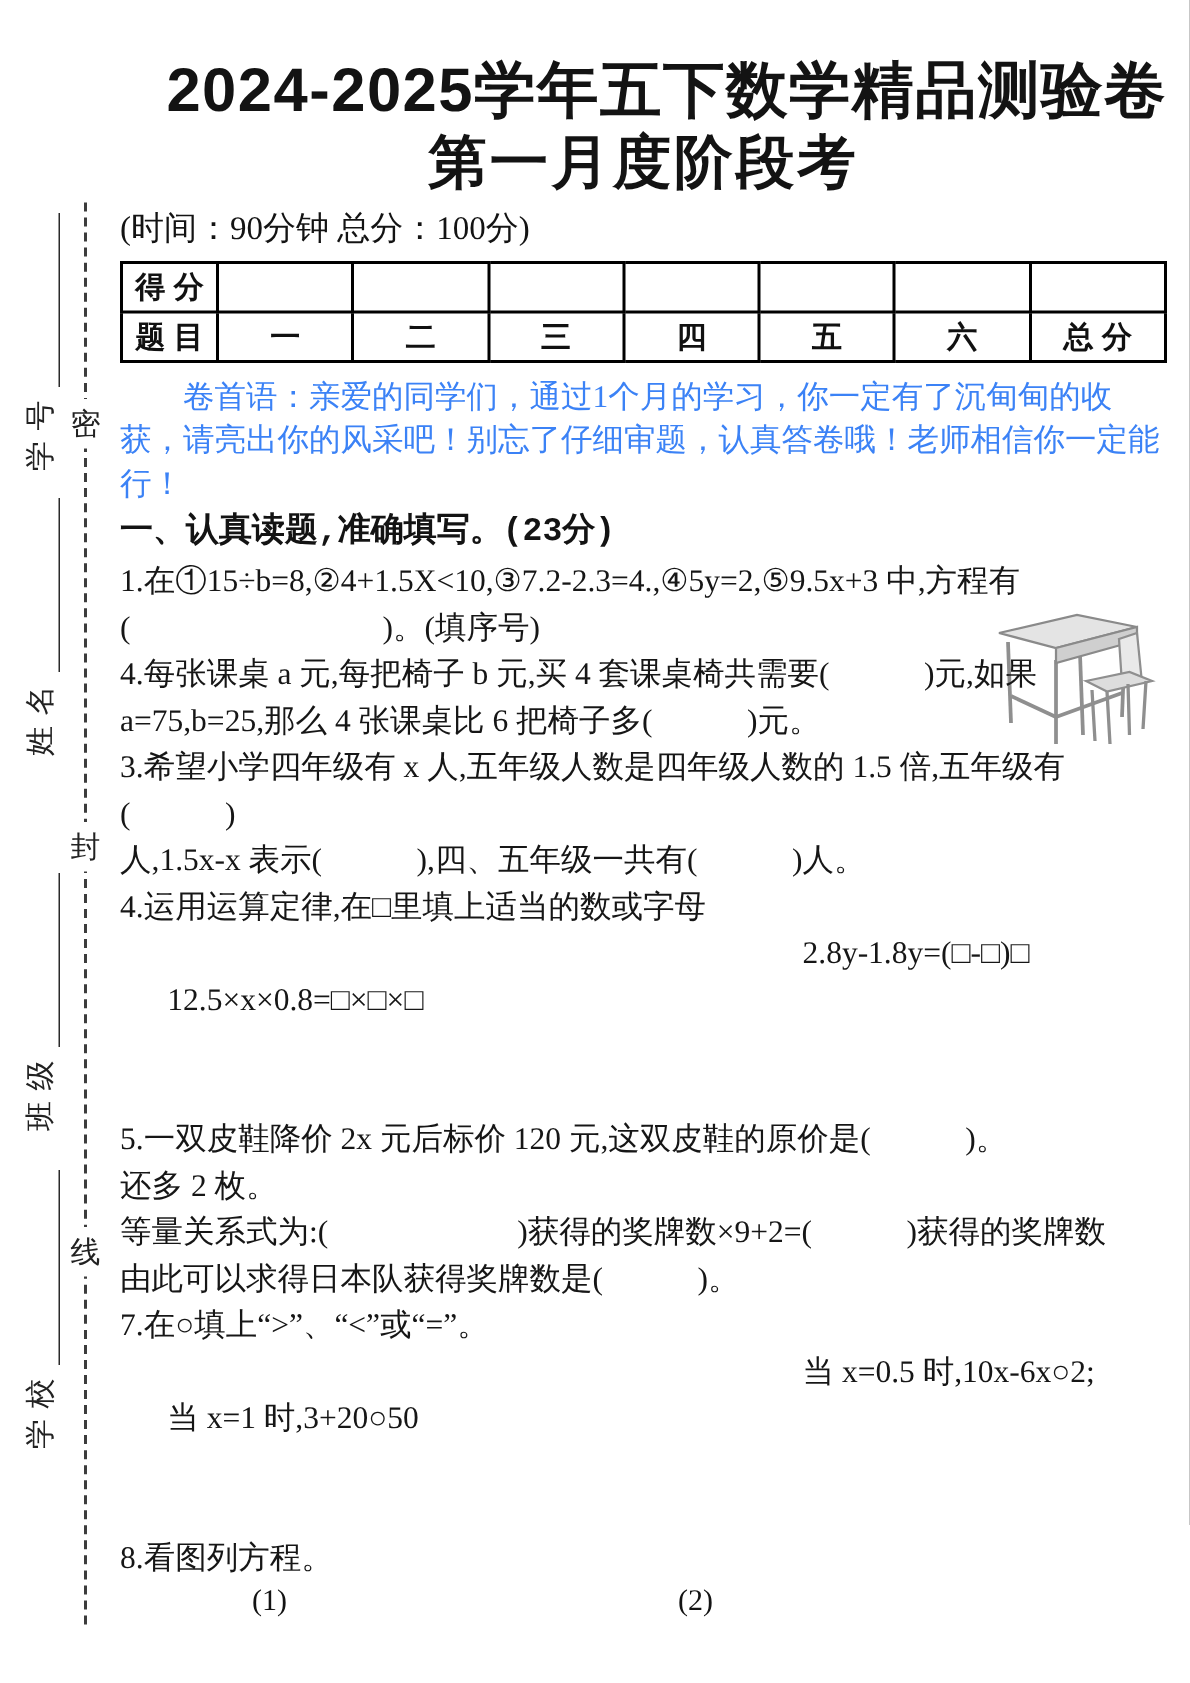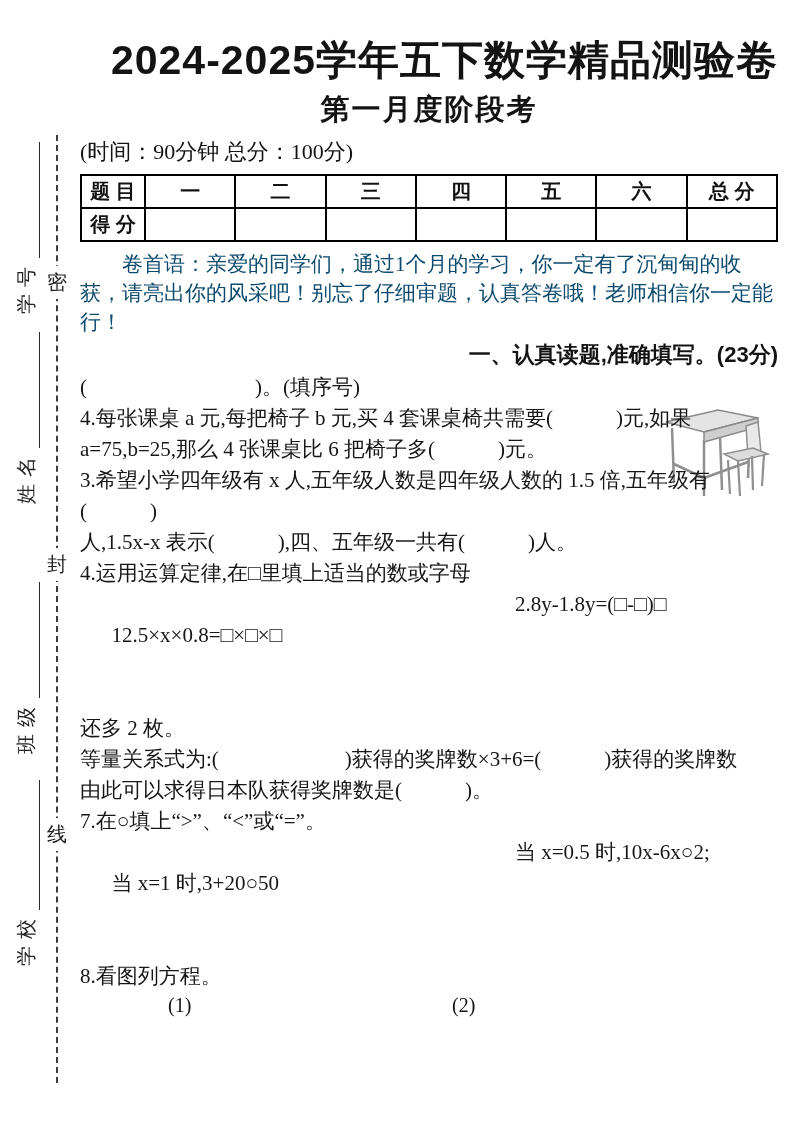--- a/index.html
+++ b/index.html
@@ -31,39 +31,39 @@
     flex:1;height:26px;border-bottom:1.6px solid #2a2a2a;margin-left:2px;
   }
   
   .content{position:absolute;left:80px;top:36px;width:698px;}
   .title1{
     font-family:"Liberation Sans","DejaVu Sans",sans-serif;font-weight:700;
     font-size:41px;line-height:48px;text-align:right;margin:0;letter-spacing:1px;
   }
   .title2{
     font-family:Liberation Serif, serif;font-weight:700;
-    font-size:29px;line-height:50px;text-align:center;margin:0;letter-spacing:2px;
+    font-size:39px;line-height:50px;text-align:center;margin:0;letter-spacing:2px;
   }
   .meta{font-size:22px;line-height:32px;text-align:left;margin:2px 0 6px;}
   table.score{width:100%;border-collapse:collapse;table-layout:fixed;}
   table.score td{
     border:2px solid #000;height:29px;text-align:center;font-size:20px;
     font-family:"Liberation Sans","DejaVu Sans",sans-serif;font-weight:700;color:#111;
   }
   .preamble{
-    font-size:21px;line-height:29px;text-indent:2em;margin:8px 0 3px;color:#0c4a6e;
+    font-size:21px;line-height:29px;text-indent:2em;margin:8px 0 3px;color:#3b82f6;
   }
   .sec-head{
-    font-family:Liberation Sans, sans-serif;font-weight:700;
-    font-size:22px;line-height:30px;margin:1px 0 2px;text-align:right;
+    font-family:Liberation Mono, monospace;font-weight:700;
+    font-size:22px;line-height:30px;margin:1px 0 2px;
   }
   .line{
     position:relative;font-size:21px;line-height:31px;white-space:pre-wrap;color:#161616;
   }
-  .line .rcol{position:absolute;left:435px;top:0;white-space:pre;}
+  .line .rcol{position:absolute;left:455px;top:0;white-space:pre;}
   
   .diagrams{position:relative;height:168px;margin-top:2px;}
   .dg-index{position:absolute;font-size:20px;}
   
   .desk{position:absolute;left:658px;top:394px;}
 </style>
 </head>
 <body>
 
 <div class="page">
@@ -130,58 +130,60 @@
           <col>
           <col>
           <col>
           <col>
           <col>
           <col>
           <col>
         </colgroup>
       <tbody>
           <tr>
+        <td>得 分</td>
+        <td></td>
+        <td></td>
+        <td></td>
+        <td></td>
+        <td></td>
+        <td></td>
+        <td></td>
+      </tr>
+      <tr>
         <td>题 目</td>
         <td>一</td>
         <td>二</td>
         <td>三</td>
         <td>四</td>
         <td>五</td>
         <td>六</td>
         <td>总 分</td>
       </tr>
-      <tr>
-        <td>得 分</td>
-        <td></td>
-        <td></td>
-        <td></td>
-        <td></td>
-        <td></td>
-        <td></td>
-        <td></td>
-      </tr>
     </tbody>
       </table>
 
     <p class="preamble">卷首语：亲爱的同学们，通过1个月的学习，你一定有了沉甸甸的收获，请亮出你的风采吧！别忘了仔细审题，认真答卷哦！老师相信你一定能行！</p>
 
     <div class="sec-head">一、认真读题,准确填写。(23分)</div>
 
+    <div class="line">1.在①15÷b=8,②4+1.5X&lt;10,③7.2-2.3=4.,④5y=2,⑤9.5x+3 中,方程有</div>
     <div class="line">(　　　　　　　　)。(填序号)</div>
     <div class="line">4.每张课桌 a 元,每把椅子 b 元,买 4 套课桌椅共需要(　　　)元,如果</div>
     <div class="line">a=75,b=25,那么 4 张课桌比 6 把椅子多(　　　)元。</div>
     <div class="line">3.希望小学四年级有 x 人,五年级人数是四年级人数的 1.5 倍,五年级有(　　　)</div>
     <div class="line">人,1.5x-x 表示(　　　),四、五年级一共有(　　　)人。</div>
     <div class="line">4.运用运算定律,在□里填上适当的数或字母</div>
     <div class="line">
       <span>12.5×x×0.8=□×□×□</span>
       <span class="rcol">2.8y-1.8y=(□-□)□</span>
     </div>
+    <div class="line">5.一双皮鞋降价 2x 元后标价 120 元,这双皮鞋的原价是(　　　)。</div>
     <div class="line">还多 2 枚。</div>
-    <div class="line">等量关系式为:(　　　　　　)获得的奖牌数×3+6=(　　　)获得的奖牌数</div>
+    <div class="line">等量关系式为:(　　　　　　)获得的奖牌数×9+2=(　　　)获得的奖牌数</div>
     <div class="line">由此可以求得日本队获得奖牌数是(　　　)。</div>
     <div class="line">7.在○填上“&gt;”、“&lt;”或“=”。</div>
     <div class="line">
       <span>当 x=1 时,3+20○50</span>
       <span class="rcol">当 x=0.5 时,10x-6x○2;</span>
     </div>
     <div class="line">8.看图列方程。</div>
 
     <div class="diagrams">
       <span class="dg-index" style="left:88px;top:0">(1)</span>

